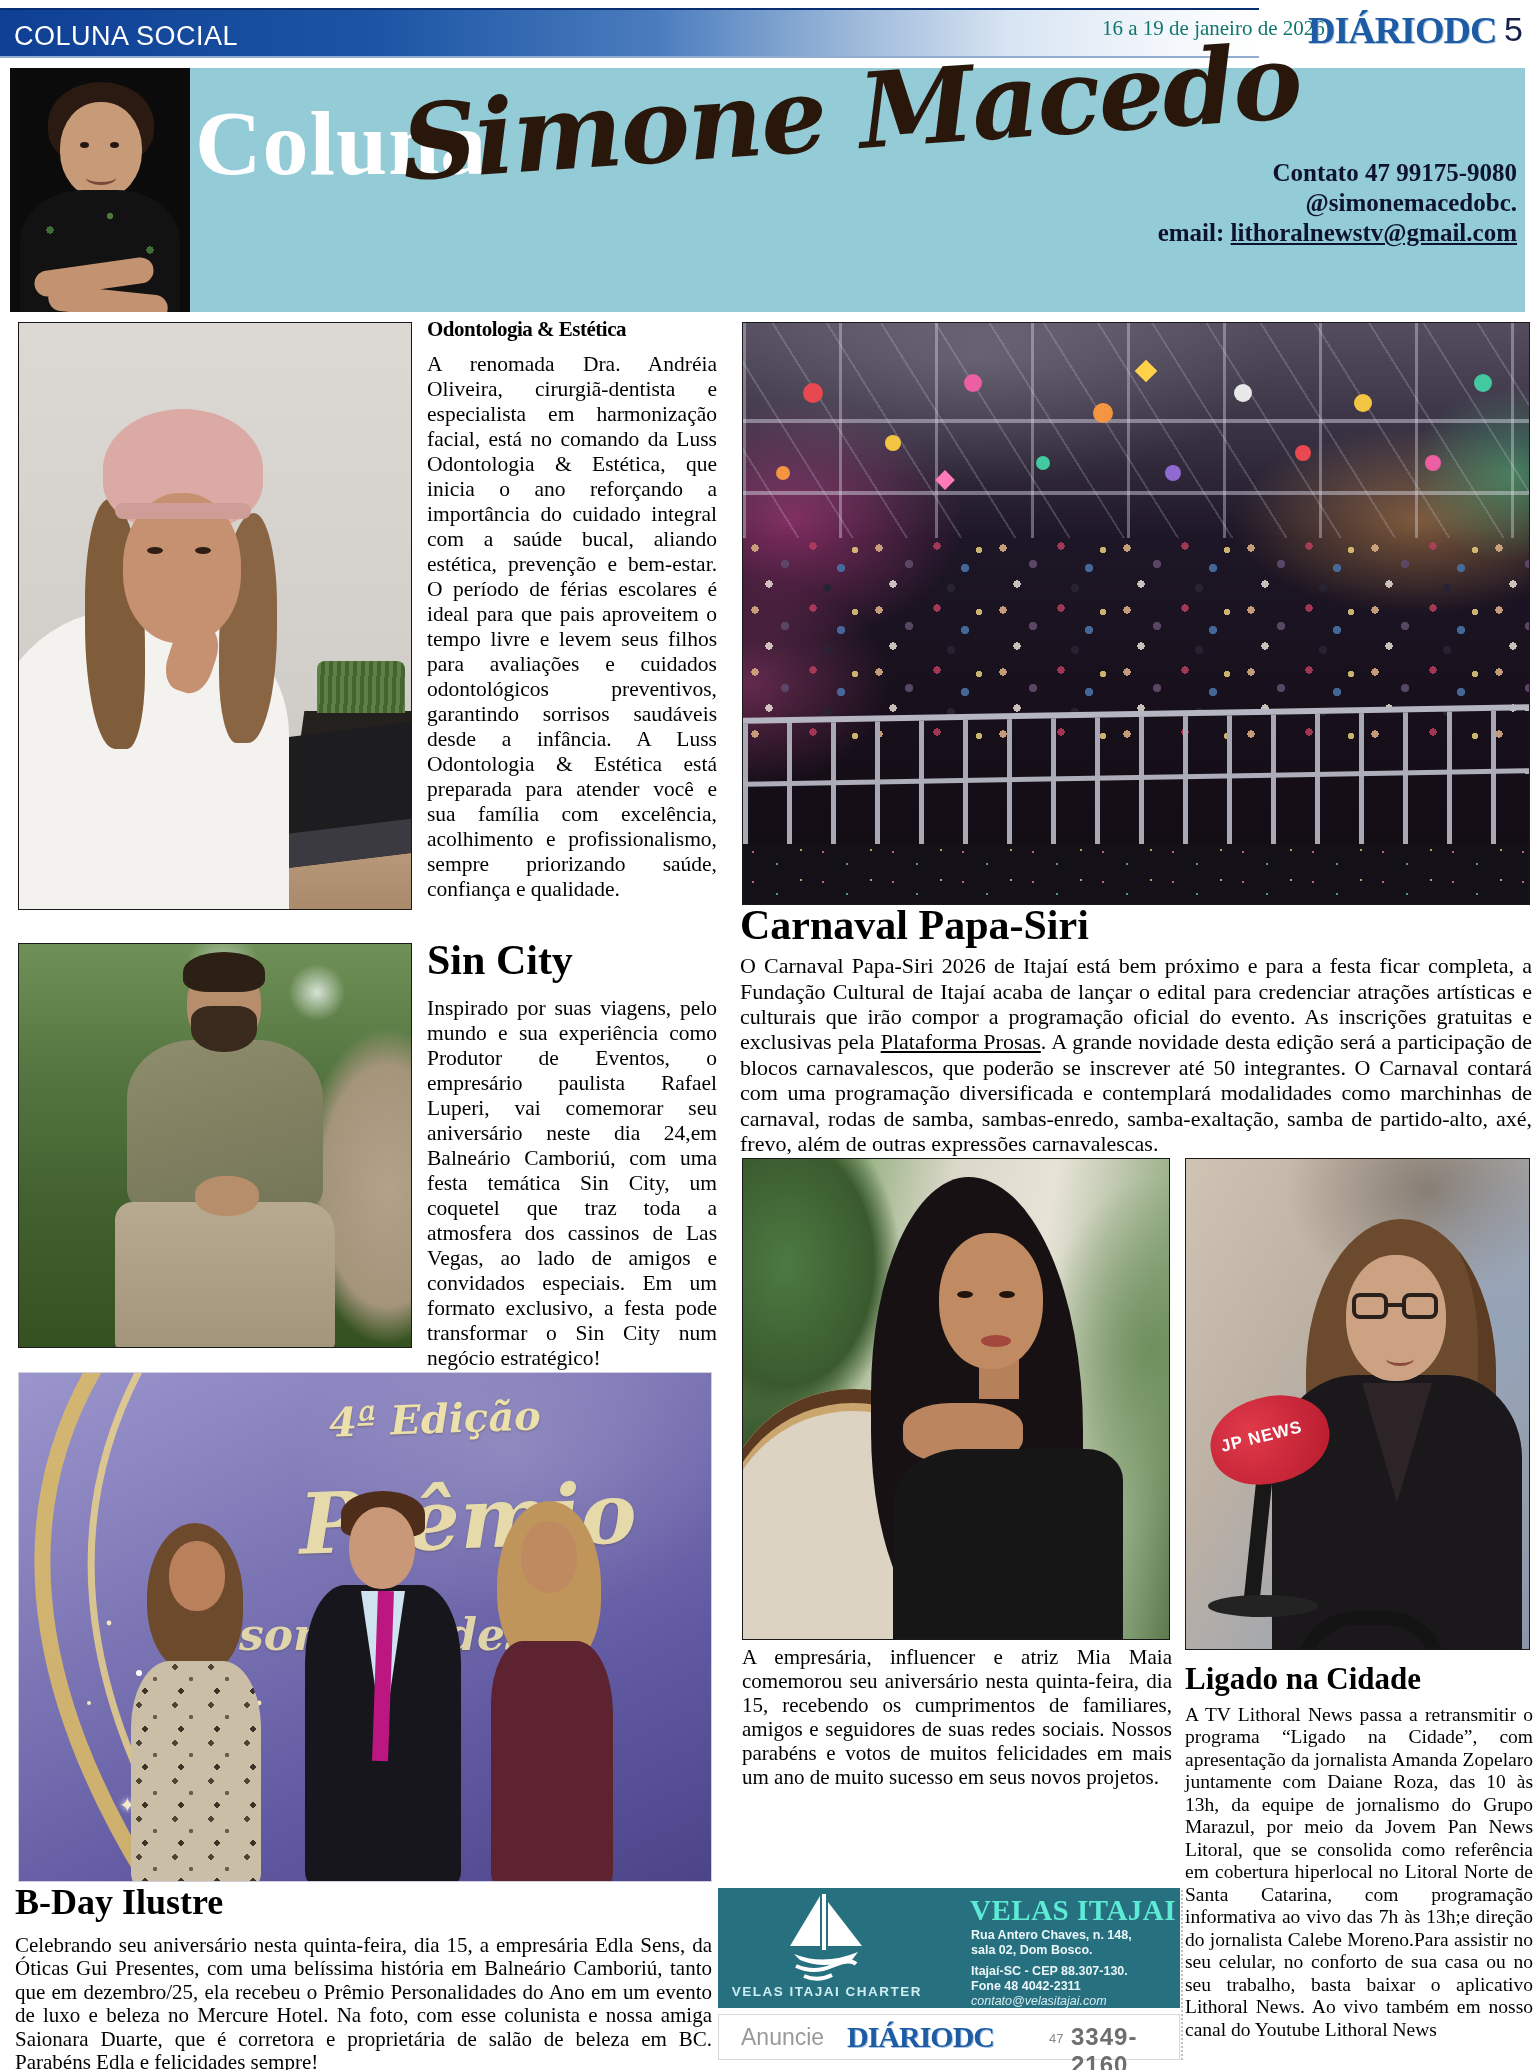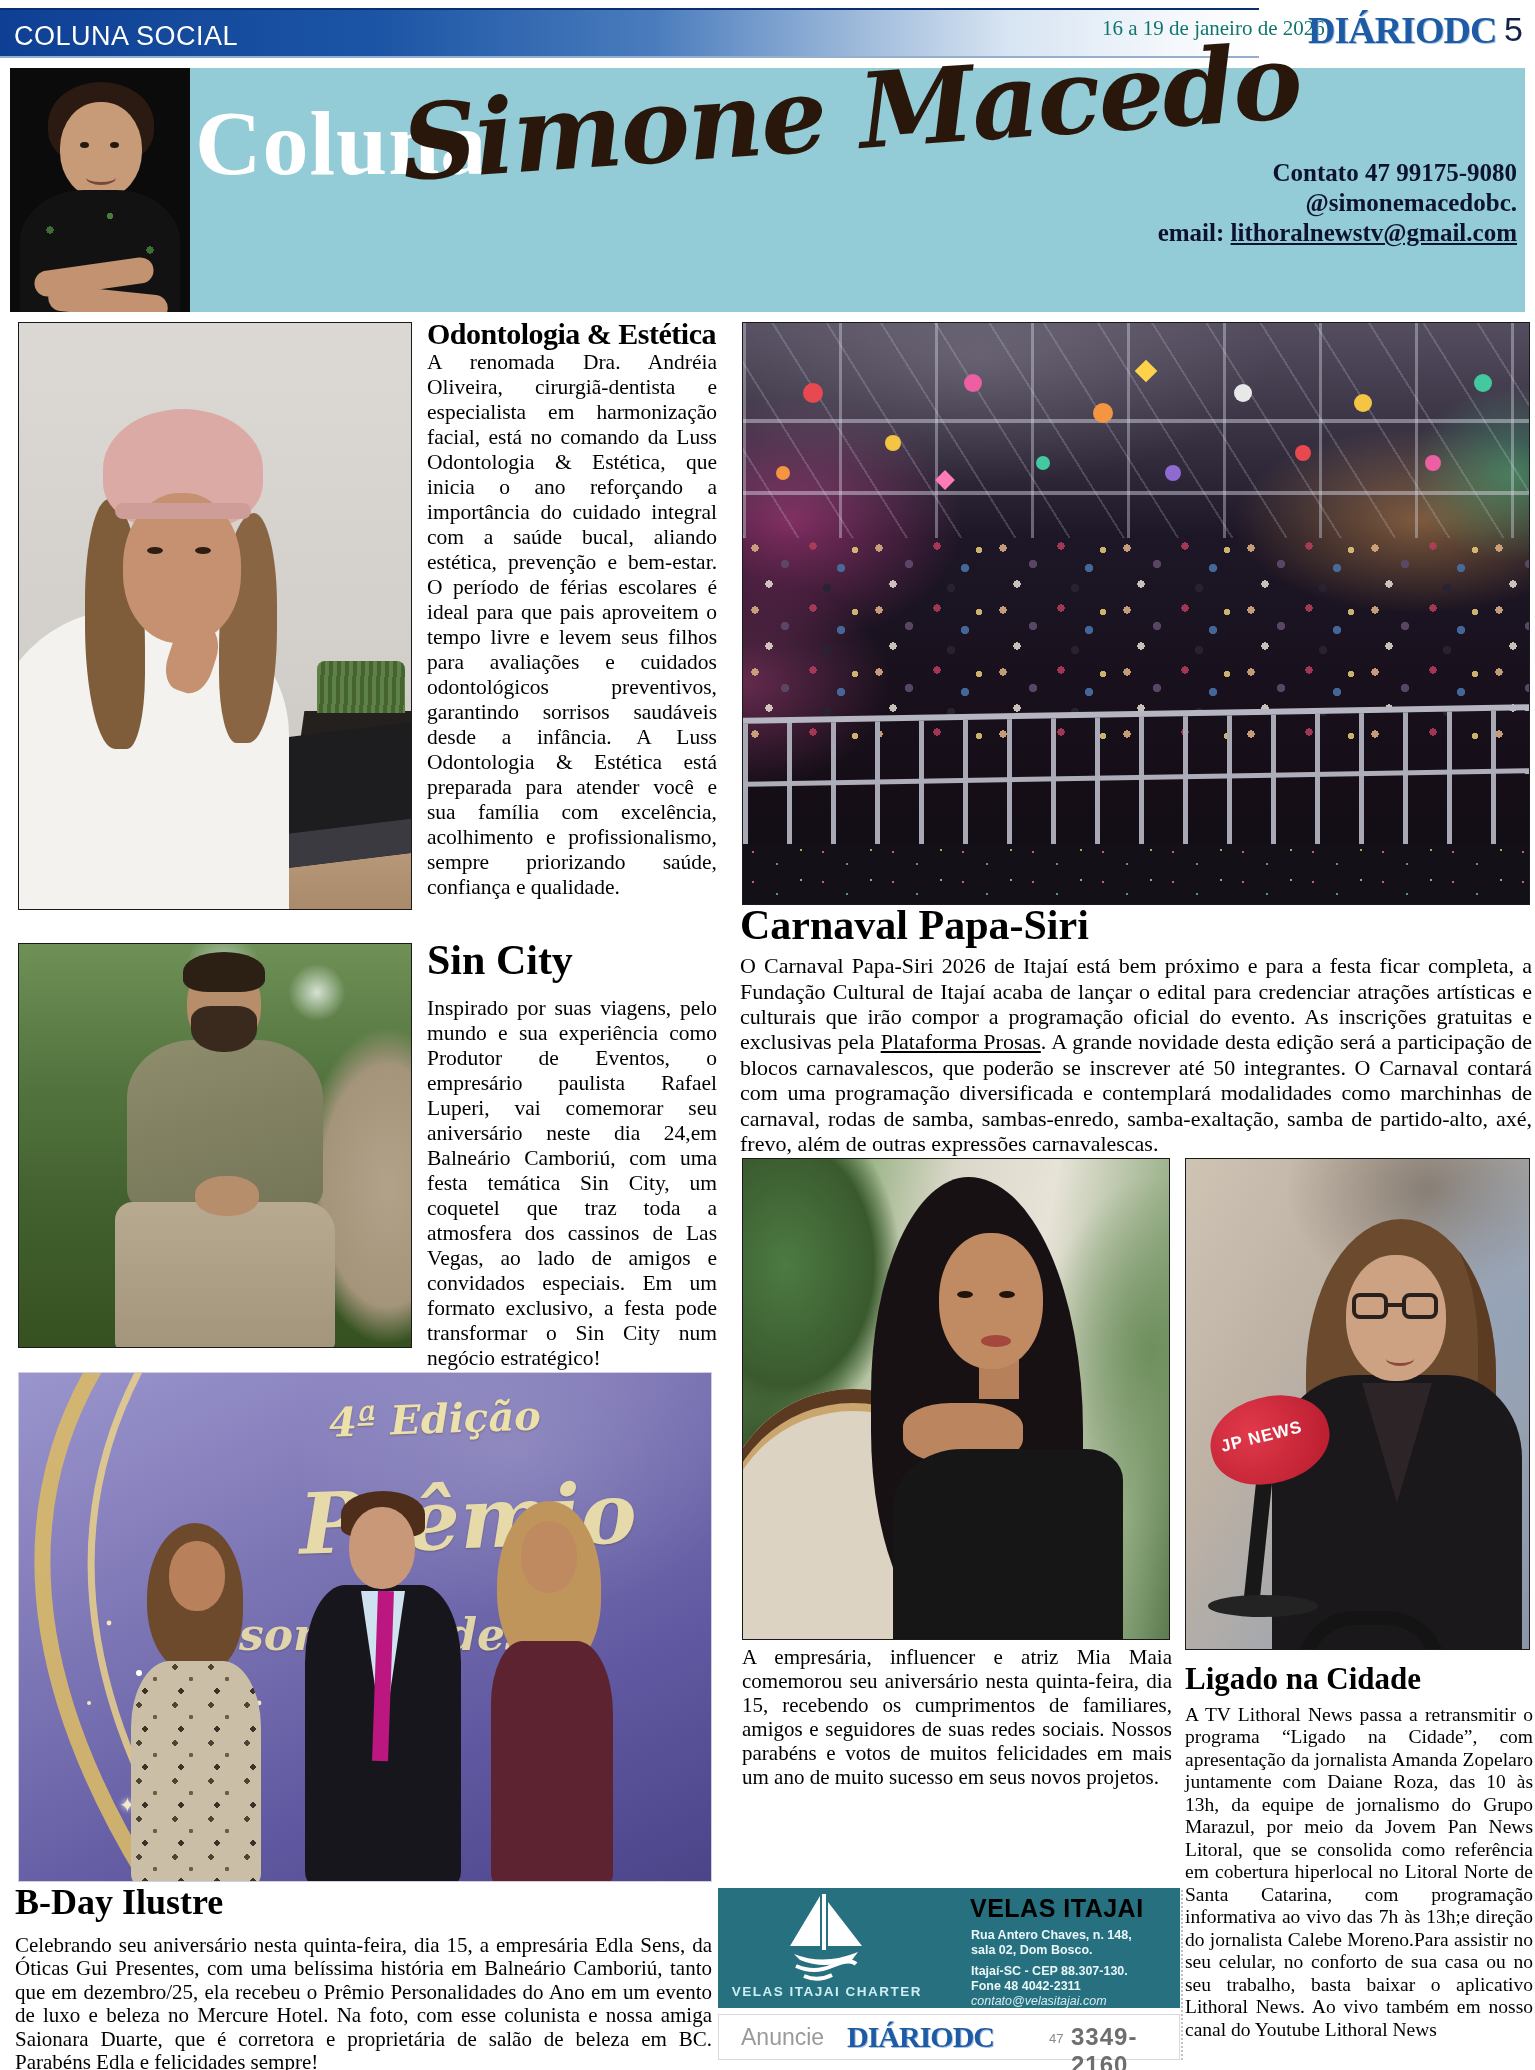--- a/index.html
+++ b/index.html
@@ -37,21 +37,21 @@
     font-family:"DejaVu Serif",serif;transform:rotate(-4deg);transform-origin:left center;letter-spacing:-2px;}
   .header-contact{right:8px;top:90px;text-align:right;color:#0d1230;font-weight:bold;
     font-size:25px;line-height:30px;}
   .u{text-decoration:underline;margin-top:24px;}
 
   
   .art-h{font-weight:bold;color:#000;margin:0;line-height:1.05;}
   .art-p{margin:0;color:#000;text-align:justify;text-align-last:left;}
 
   .col-odonto{left:427px;top:318px;width:290px;}
-  .col-odonto .art-h{font-size:30px;letter-spacing:-.5px;white-space:nowrap;}
+  .col-odonto .art-h{font-size:21px;letter-spacing:-.5px;white-space:nowrap;margin-bottom:12px;}
   .col-odonto .art-p{font-size:21.5px;line-height:25px;}
 
   .col-sincity{left:427px;top:938px;width:290px;}
   .col-sincity .art-h{font-size:42px;margin-bottom:14px;}
   .col-sincity .art-p{font-size:21.5px;line-height:25px;}
 
   .sec-carnaval{left:740px;top:903px;width:792px;}
   .sec-carnaval .art-h{font-size:42px;margin-bottom:6px;}
   .sec-carnaval .art-p{font-size:22px;line-height:25.4px;}
   .link-inline{text-decoration:underline;}
@@ -202,22 +202,22 @@
   .aw-shirt{left:342px;top:218px;width:44px;height:150px;background:#cfe2ef;clip-path:polygon(50% 100%,0 0,100% 0);}
   .aw-tie{left:356px;top:218px;width:16px;height:170px;background:#bc1780;transform:rotate(2deg);}
   .aw-w2hair{left:478px;top:128px;width:104px;height:170px;background:#c0955c;border-radius:50% 50% 42% 46%;}
   .aw-w2face{left:502px;top:148px;width:56px;height:72px;background:#c08a60;}
   .aw-w2dress{left:472px;top:268px;width:122px;height:242px;background:#5d2330;border-radius:26% 30% 4% 4%;}
 
   
   .ad-velas{left:718px;top:1888px;width:462px;height:120px;background:#26707f;}
   .ad-charter{left:6px;top:96px;width:206px;text-align:center;color:#cdeef2;
     font-family:"Liberation Sans",sans-serif;font-weight:bold;font-size:13.5px;letter-spacing:1.5px;}
-  .ad-title{left:252px;top:6px;color:#000000;font-family:Liberation Sans, sans-serif;
-    font-weight:bold;font-size:25px;letter-spacing:.5px;}
+  .ad-title{left:252px;top:6px;color:#5eead4;font-family:Liberation Serif, serif;
+    font-weight:bold;font-size:29px;letter-spacing:.5px;}
   .ad-addr{left:253px;top:40px;color:#eaf6f8;font-family:"Liberation Sans",sans-serif;
     font-weight:bold;font-size:12.5px;line-height:15px;}
   .ad-gap{height:6px;}
   .ad-mail{font-style:italic;font-weight:normal;color:#d6ecf0;}
 
   .ad-strip{left:718px;top:2014px;width:462px;height:46px;background:#ffffff;
     border:1px solid #d9d9d9;box-sizing:border-box;}
   .ad-anuncie{left:22px;top:9px;color:#9a9a9a;font-family:"Liberation Sans",sans-serif;font-size:23px;}
   .ad-brand{left:128px;top:5px;font-size:30px;}
   .ad-ddd{left:330px;top:16px;color:#8a8a8a;font-family:"Liberation Sans",sans-serif;font-size:13px;}

